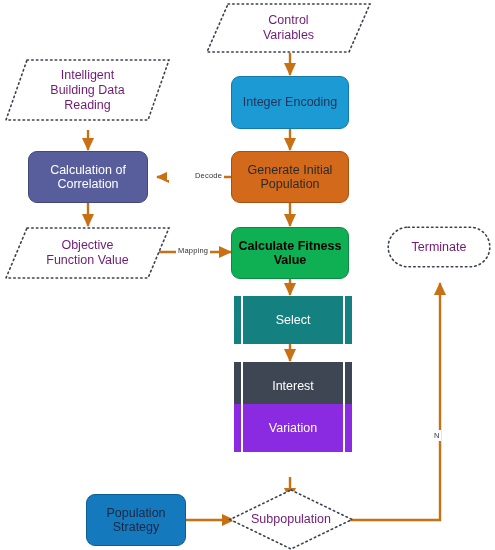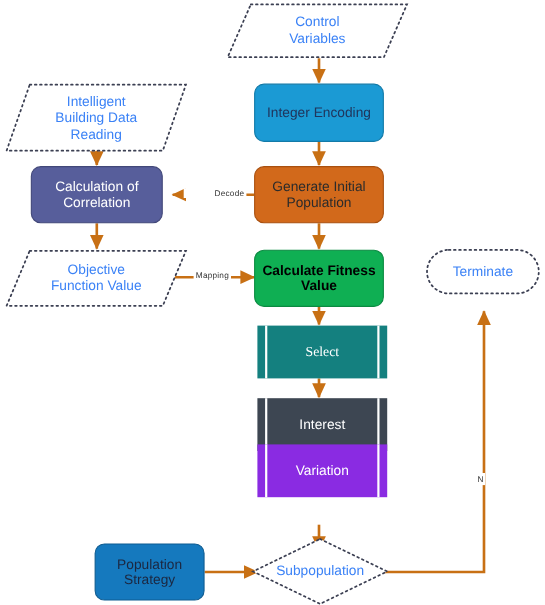--- a/index.html
+++ b/index.html
@@ -29,21 +29,21 @@
   .predef .lbl{position:absolute;inset:0;display:flex;align-items:center;justify-content:center;
                 color:#ffffff;font-size:12.5px;text-align:center;}
   .predef.select .body{background:#14807F;}
   .predef.interest .body{background:#3D4652;}
   .predef.variation .body{background:#8A2BE2;}
 
   
   .dotshape{position:absolute;}
   .dotshape svg{position:absolute;left:0;top:0;overflow:visible;}
   .dotshape .txt{position:absolute;inset:0;display:flex;align-items:center;justify-content:center;
-                 text-align:center;color:#3b82f6;font-size:12.5px;line-height:1.2;}
+                 text-align:center;color:#701a75;font-size:12.5px;line-height:1.2;}
 
   .edgelabel{position:absolute;font-size:7.5px;color:#333;background:#fff;padding:0 2px;
              white-space:nowrap;letter-spacing:.2px;}
   .edgelabel.nlab{font-size:7.5px;padding:1px 1px;}
 </style>
 </head>
 <body>
 
 <div id="canvas">
 
@@ -88,21 +88,21 @@
       <polygon points="22,1 164,1 143,49 1,49" fill="#ffffff" stroke="#3b3f52" stroke-width="1.6" stroke-dasharray="1.5,3.2" stroke-linecap="round"></polygon>
     </svg>
     <div class="txt">
       <span>
         <span>Control</span><br>
         <span>Variables</span>
       </span>
     </div>
   </div>
 
-  <div class="dotshape" style="left:5px;top:76px;width:165px;height:62px;">
+  <div class="dotshape" style="left:5px;top:59px;width:165px;height:62px;">
     <svg width="165" height="62" viewBox="0 0 165 62" preserveAspectRatio="none">
       <polygon points="22,1 164,1 143,61 1,61" fill="#ffffff" stroke="#3b3f52" stroke-width="1.6" stroke-dasharray="1.5,3.2" stroke-linecap="round"></polygon>
     </svg>
     <div class="txt">
       <span>
         <span>Intelligent</span><br>
         <span>Building Data</span><br>
         <span>Reading</span>
       </span>
     </div>
@@ -147,21 +147,21 @@
 
   <div class="dotshape" style="left:387px;top:226px;width:104px;height:42px;">
     <svg width="104" height="42" viewBox="0 0 104 42" preserveAspectRatio="none">
       <rect x="1.2" y="1.2" width="101.6" height="39.6" rx="19.8" ry="19.8" fill="#ffffff" stroke="#3b3f52" stroke-width="1.6" stroke-dasharray="1.5,3.2" stroke-linecap="round"></rect>
     </svg>
     <div class="txt">
       <span>Terminate</span>
     </div>
   </div>
 
-  <div class="predef select" style="left:234px;top:296px;width:118px;height:48px;font-family:Liberation Serif, serif;">
+  <div class="predef select" style="left:234px;top:296px;width:118px;height:48px;">
     <div class="body"></div>
     <div class="bar" style="left:7px;"></div>
     <div class="bar" style="right:7px;"></div>
     <div class="lbl">Select</div>
   </div>
 
   <div class="predef interest" style="left:234px;top:362px;width:118px;height:48px;">
     <div class="body"></div>
     <div class="bar" style="left:7px;"></div>
     <div class="bar" style="right:7px;"></div>

